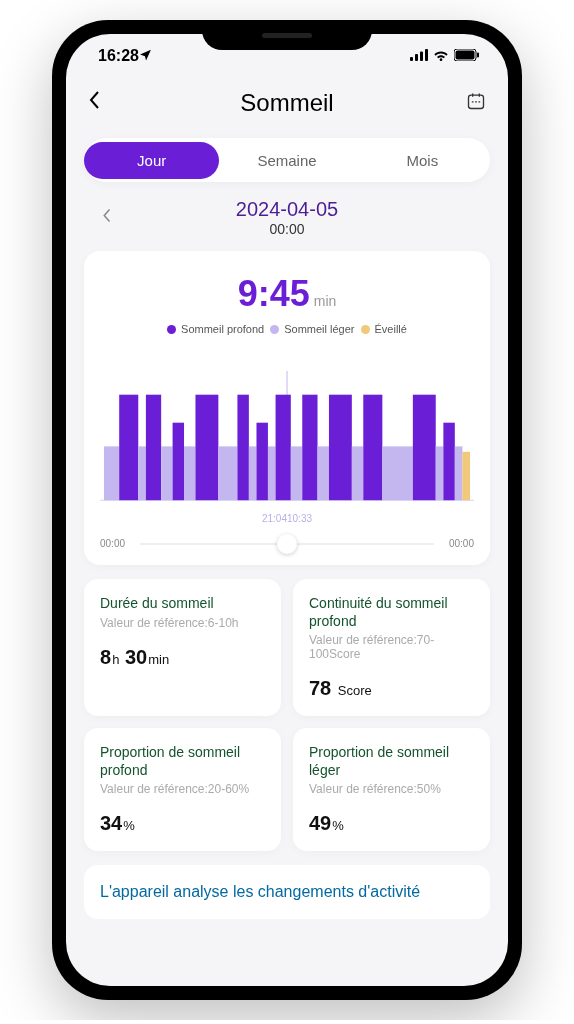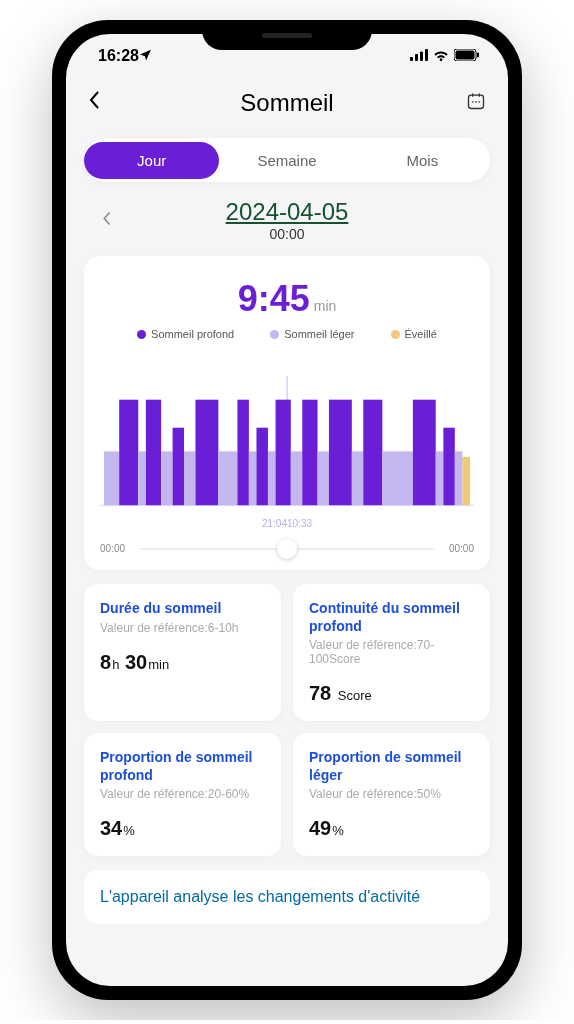--- a/index.html
+++ b/index.html
@@ -100,21 +100,21 @@
       padding: 0 20px;
     }
     .date-nav-back {
       position: absolute;
       left: 36px;
       font-size: 16px;
       color: #666;
       cursor: pointer;
     }
     .date-block { text-align: center; }
-    .date-main { font-size: 24px; font-weight: 400; color: #14532d; text-decoration: underline; }
+    .date-main { font-size: 20px; font-weight: 400; color: #4c1d95; }
     .date-sub { font-size: 14px; color: #333; }
 
     .card {
       margin: 14px 18px;
       background: #fff;
       border-radius: 16px;
       padding: 22px 16px 16px;
       box-shadow: 0 2px 10px rgba(0,0,0,0.03);
     }
 
@@ -127,21 +127,21 @@
     .sleep-total .min-label {
       font-size: 14px;
       font-weight: 400;
       color: #999;
       margin-left: 4px;
     }
 
     .legend {
       display: flex;
       justify-content: center;
-      gap: 36px;
+      gap: 6px;
       margin-top: 8px;
       font-size: 11px;
       color: #555;
     }
     .legend-item { display: flex; align-items: center; gap: 5px; }
     .legend-dot { width: 9px; height: 9px; border-radius: 50%; }
 
     .chart-wrap { margin-top: 36px; position: relative; }
     .chart-svg { width: 100%; height: 140px; display: block; }
     .chart-times {
@@ -186,22 +186,22 @@
       margin: 0 18px;
     }
     .stat-card {
       background: #fff;
       border-radius: 14px;
       padding: 16px;
       box-shadow: 0 2px 10px rgba(0,0,0,0.03);
     }
     .stat-title {
       font-size: 14px;
-      font-weight: 700;
-      color: #1d4ed8;
+      font-weight: 400;
+      color: #14532d;
       line-height: 1.25;
       margin-bottom: 3px;
     }
     .stat-ref {
       font-size: 12px;
       color: #aaa;
       margin-bottom: 16px;
     }
     .stat-value {
       font-size: 20px;

